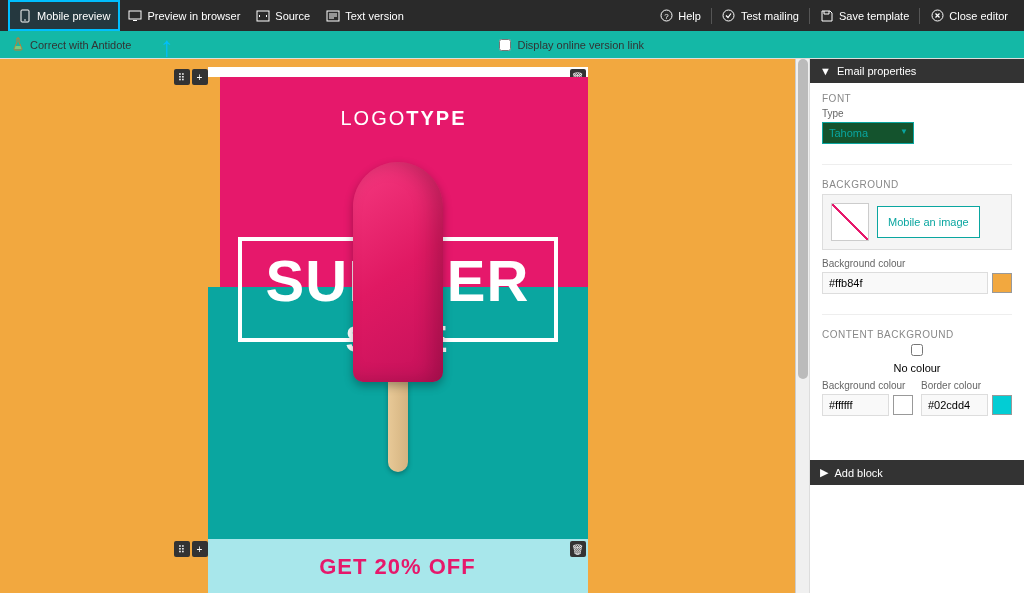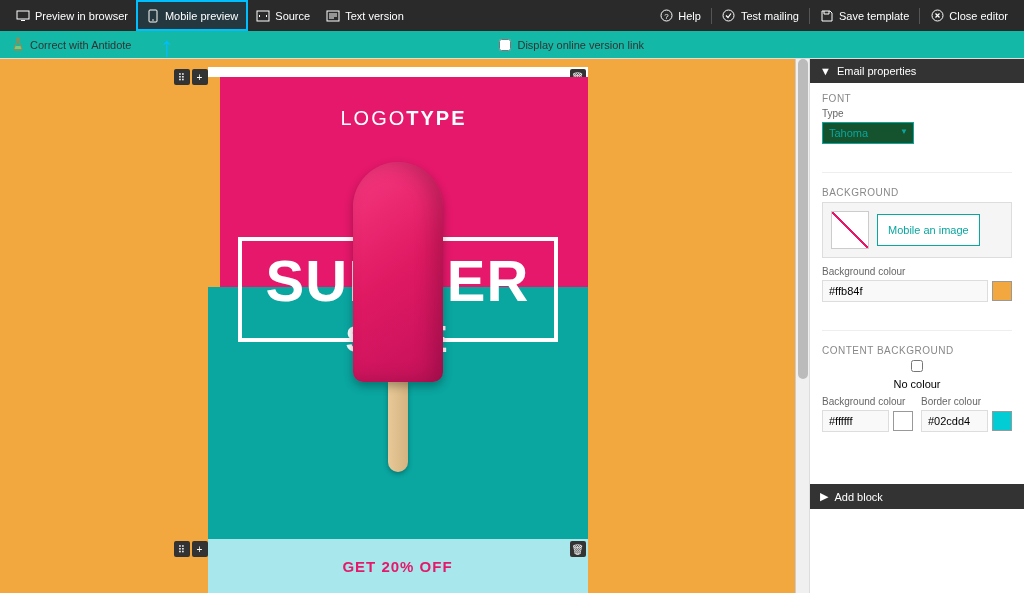--- a/index.html
+++ b/index.html
@@ -28,28 +28,28 @@
 .logotype { text-align: center; color: #fff; font-size: 20px; letter-spacing: 2px; padding-top: 30px; font-weight: 300; }
 .logotype b { font-weight: 600; }
 .hero-bottom { height: 252px; background: #0aa6a0; }
 .frame-box { position: absolute; left: 30px; right: 30px; top: 160px; height: 105px; border: 4px solid #fff; }
 .summer-text { position: absolute; width: 100%; text-align: center; top: 178px; color: #fff; font-family: Arial Black, sans-serif; font-size: 58px; font-weight: 900; letter-spacing: 1px; line-height: 0.9; }
 .sale-text { position: absolute; width: 100%; text-align: center; top: 242px; color: #fff; font-family: Arial Black, sans-serif; font-size: 36px; font-weight: 900; letter-spacing: 2px; }
 .popsicle { position: absolute; left: 50%; top: 85px; transform: translateX(-50%); width: 90px; height: 310px; z-index: 5; }
 .pop-body { width: 90px; height: 220px; background: linear-gradient(145deg, #f5397f 0%, #e01963 50%, #c4115a 100%); border-radius: 45px 45px 10px 10px; position: relative; box-shadow: inset -10px 0 20px rgba(0,0,0,0.2), 0 4px 10px rgba(0,0,0,0.3); }
 .pop-stick { width: 20px; height: 90px; background: linear-gradient(90deg, #e8c997, #d4b380); margin: 0 auto; border-radius: 0 0 10px 10px; box-shadow: 0 2px 5px rgba(0,0,0,0.3); }
 .promo { height: 55px; background: #a8e7eb; display: flex; align-items: center; justify-content: center; }
-.promo-text { color: #e6186b; font-weight: 900; font-size: 15px; letter-spacing: 1px; }
+.promo-text { color: #e6186b; font-weight: 900; font-size: 22px; letter-spacing: 1px; }
 .block-short { height: 10px; background: #fff; }
 .sidebar { width: 215px; background: #fff; border-left: 1px solid #ddd; display: flex; flex-direction: column; font-size: 11px; overflow-y: auto; }
 .panel-head { background: #333; color: #fff; padding: 6px 10px; font-size: 11px; display: flex; align-items: center; gap: 6px; cursor: pointer; }
 .panel-body { padding: 10px 12px; }
 .sb-label { color: #888; font-size: 10px; text-transform: uppercase; margin-bottom: 4px; letter-spacing: 0.5px; }
 .sb-sublabel { color: #666; font-size: 10px; margin-bottom: 3px; }
-.sb-section { margin-bottom: 14px; border-bottom: 1px solid #eee; padding-bottom: 28px; }
+.sb-section { margin-bottom: 14px; border-bottom: 1px solid #eee; padding-bottom: 20px; }
 .sb-section:last-child { border-bottom: none; }
 .font-select { width: 92px; height: 22px; border: 1px solid #0aa6a0; font-size: 11px; padding: 0 18px 0 6px; color: #0aa6a0; background: #14532d; cursor: pointer; appearance: none; position: relative; }
 .font-select-wrap { position: relative; display: inline-block; }
 .font-select-wrap::after { content: "▼"; position: absolute; right: 6px; top: 5px; font-size: 8px; color: #0aa6a0; pointer-events: none; }
 .bg-picker { display: flex; gap: 8px; align-items: center; border: 1px solid #ddd; padding: 8px; background: #f5f5f5; margin-bottom: 8px; }
 .swatch-empty { width: 38px; height: 38px; border: 1px solid #ccc; background: #fff; position: relative; }
 .swatch-empty::after { content: ""; position: absolute; left: 0; top: 0; width: 100%; height: 100%; background: linear-gradient(to top right, transparent 48%, #e6186b 48%, #e6186b 52%, transparent 52%); }
 .choose-btn { border: 1px solid #0aa6a0; color: #0aa6a0; background: #fff; padding: 9px 10px; font-size: 11px; cursor: pointer; }
 .color-row { display: flex; gap: 8px; }
 .color-group { flex: 1; }
@@ -59,37 +59,37 @@
 .checkbox-row { display: flex; align-items: center; gap: 6px; margin-bottom: 6px; flex-direction: column; }
 .checkbox-row input { width: 12px; height: 12px; }
 .canvas-scrollbar { width: 14px; background: #f0f0f0; border-left: 1px solid #ccc; position: relative; }
 .scroll-thumb { position: absolute; left: 2px; width: 10px; top: 0; height: 320px; background: #bbb; border-radius: 5px; }
 </style>
 </head>
 <body>
 
 <div class="topbar">
   <div class="topbar-left">
+    <div class="tb-item highlight">
+      <span class="tb-icon">
+        <svg width="10" height="14" viewBox="0 0 10 14">
+            <rect x="1" y="1" width="8" height="12" rx="1" fill="none" stroke="#fff" stroke-width="1"></rect>
+            <circle cx="5" cy="11" r="0.8" fill="#fff"></circle>
+          </svg>
+      </span>
+      <span>Mobile preview</span>
+    </div>
     <div class="tb-item">
       <span class="tb-icon">
         <svg width="14" height="12" viewBox="0 0 14 12">
             <rect x="1" y="1" width="12" height="8" fill="none" stroke="#fff" stroke-width="1"></rect>
             <rect x="5" y="10" width="4" height="1" fill="#fff"></rect>
           </svg>
       </span>
       <span>Preview in browser</span>
-    </div>
-    <div class="tb-item highlight">
-      <span class="tb-icon">
-        <svg width="10" height="14" viewBox="0 0 10 14">
-            <rect x="1" y="1" width="8" height="12" rx="1" fill="none" stroke="#fff" stroke-width="1"></rect>
-            <circle cx="5" cy="11" r="0.8" fill="#fff"></circle>
-          </svg>
-      </span>
-      <span>Mobile preview</span>
     </div>
     <div class="tb-item">
       <span class="tb-icon">
         <svg width="14" height="12" viewBox="0 0 14 12">
             <rect x="1" y="1" width="12" height="10" fill="none" stroke="#fff" stroke-width="1"></rect>
             <path d="M4 5 L3 6 L4 7 M10 5 L11 6 L10 7" stroke="#fff" stroke-width="1" fill="none"></path>
           </svg>
       </span>
       <span>Source</span>
     </div>

